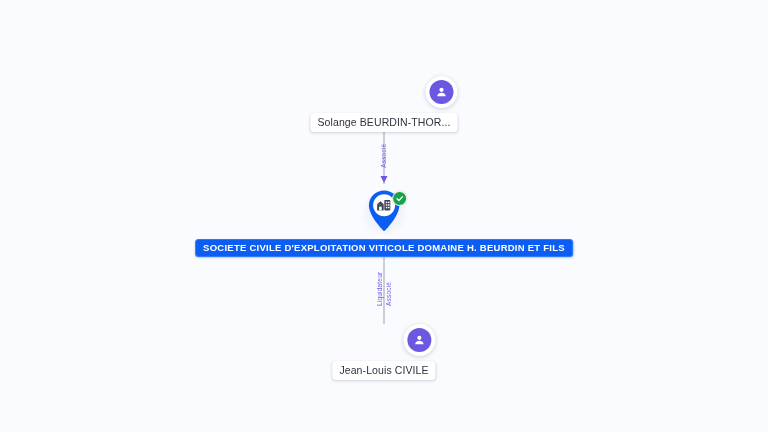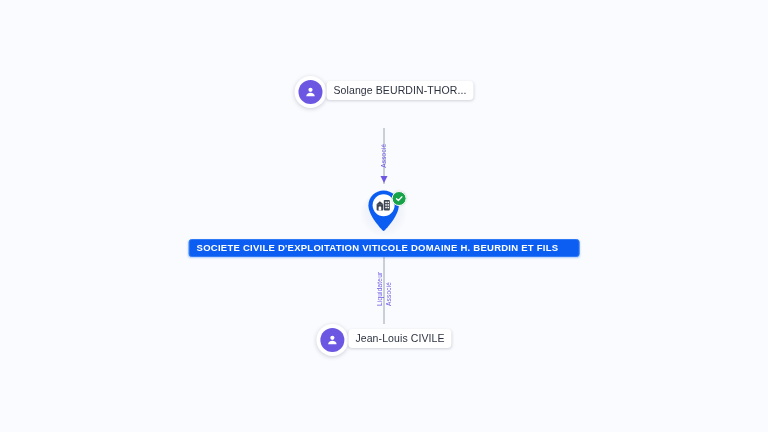--- a/index.html
+++ b/index.html
@@ -26,22 +26,22 @@
     position: absolute;
     left: 0; top: 0;
     width: 768px; height: 432px;
     pointer-events: none;
   }
 
   
   .node {
     position: absolute;
     display: flex;
-    flex-direction: row;
-    align-items: flex-start;
+    flex-direction: column;
+    align-items: flex-end;
   }
 
   
   .person-avatar {
     width: 32px; height: 32px;
     border-radius: 50%;
     background: #ffffff;
     box-shadow: 0 1px 4px rgba(40,50,90,0.22);
     display: flex;
     align-items: center;
@@ -113,21 +113,21 @@
     box-shadow: 0 0 2px rgba(0,0,0,0.18);
   }
   .verified-badge svg { display: block; }
 
   .company-label {
     margin-top: 1px;
     background: #0c5ef2;
     color: #ffffff;
     border: 1px solid #2f7bf5;
     border-radius: 3px;
-    padding: 2px 20px 3px 7px;
+    padding: 2px 7px 3px 7px;
     font-size: 9.5px;
     line-height: 11px;
     font-weight: 600;
     letter-spacing: 0.25px;
     white-space: nowrap;
     box-shadow: 0 1px 2px rgba(12,94,242,0.30);
   }
 
   
   .edge-label {

